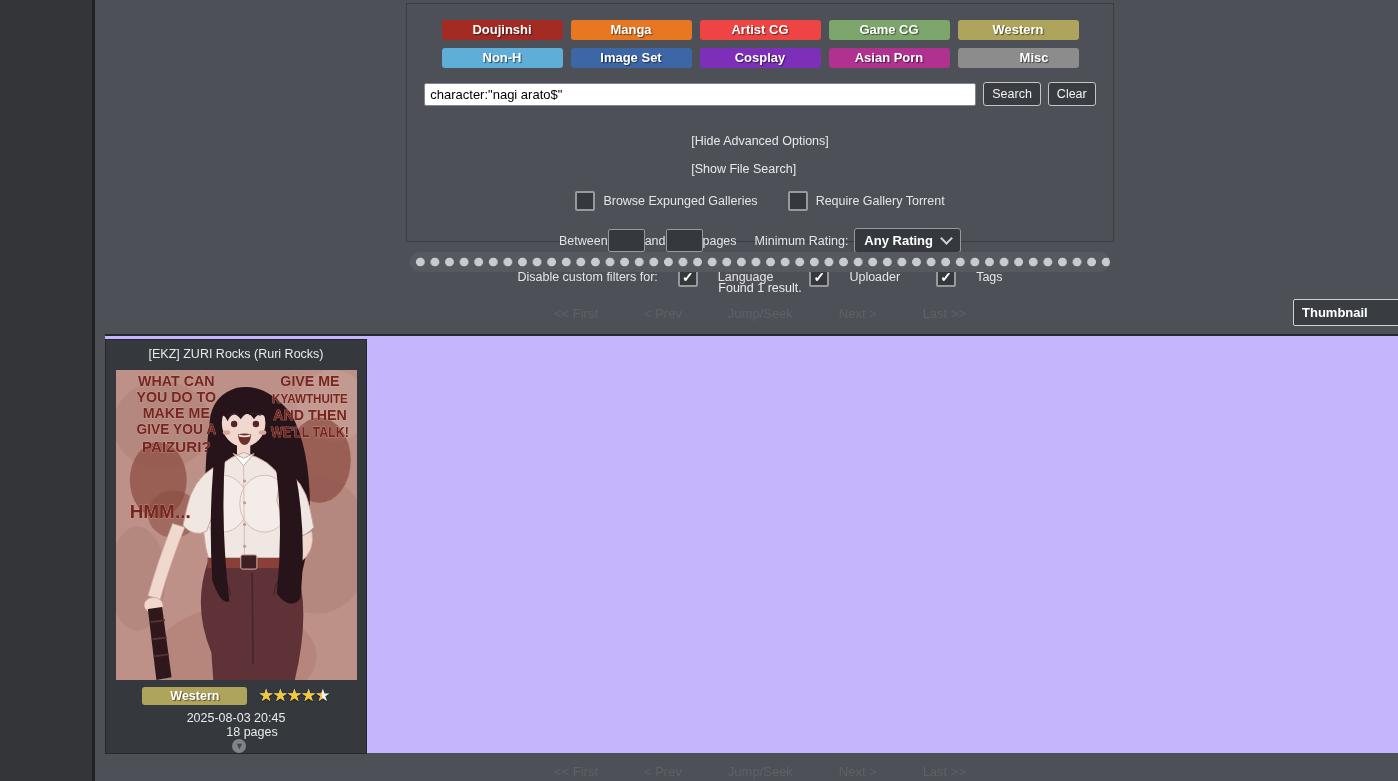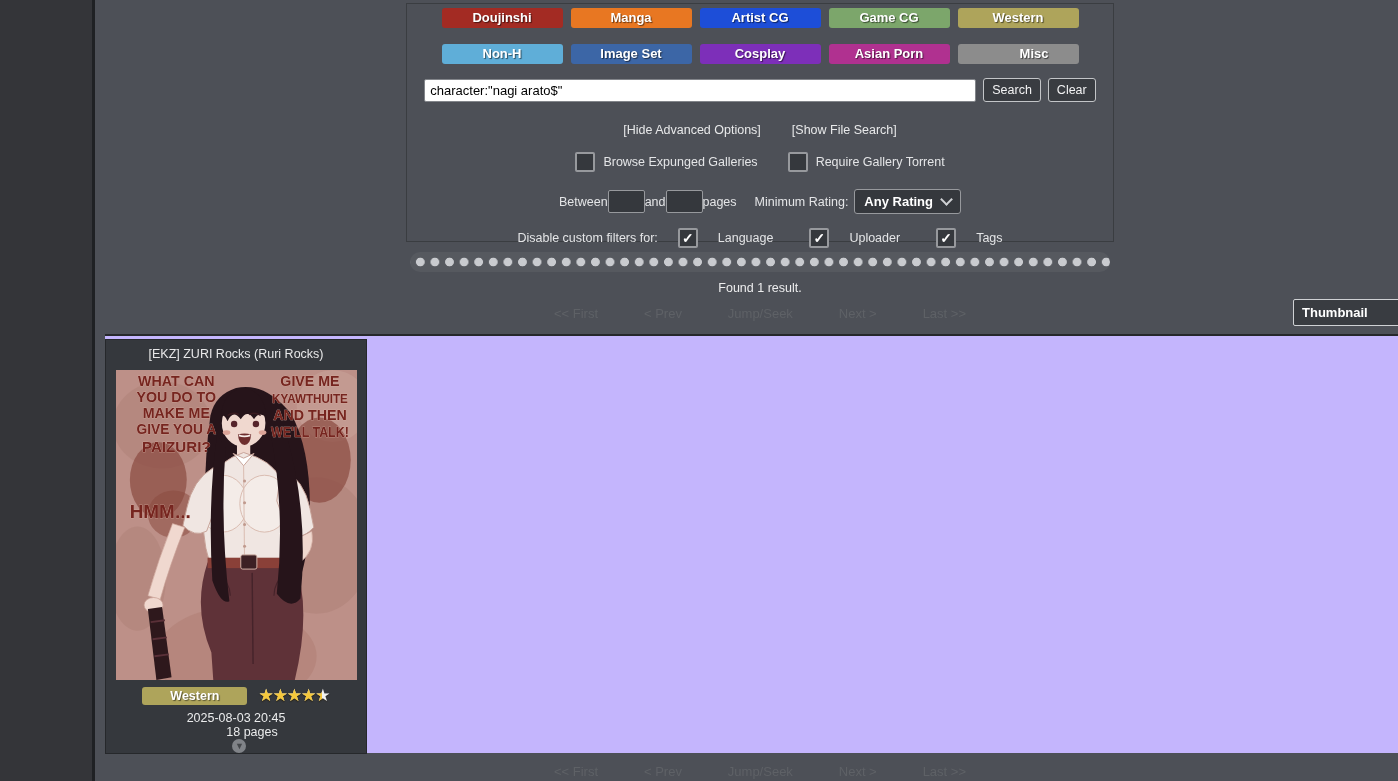--- a/index.html
+++ b/index.html
@@ -13,36 +13,36 @@
 
   
   .left-strip{position:absolute;left:0;top:0;width:92px;height:781px;background:#343539;border-right:3px solid #1f2124;}
 
   
   .search-panel{
     position:absolute;left:406px;top:3px;width:708px;height:239px;
     border:1px solid #3a3d41;box-sizing:border-box;
     display:flex;flex-direction:column;align-items:center;
   }
-  .cat-grid{margin-top:4px;display:grid;grid-template-columns:repeat(5,121px);gap:16px 8px;}
+  .cat-grid{margin-top:16px;display:grid;grid-template-columns:repeat(5,121px);gap:8px 8px;}
   .cat-btn{
     height:20px;border-radius:3px;color:#fff;font-weight:bold;font-size:13px;
     text-align:center;line-height:20px;cursor:pointer;
     text-shadow:1px 1px 1px rgba(0,0,0,.55);
   }
   .search-row{margin-top:14px;display:flex;align-items:center;}
   .search-input{
     width:552px;height:23px;box-sizing:border-box;border:1px solid #82858a;background:#ffffff;
     color:#000;font-size:13px;padding:0 5px;font-family:"Liberation Sans",sans-serif;border-radius:2px;
   }
   .btn{
     height:24px;margin-left:7px;background:#393c41;border:1px solid #c3c5c8;border-radius:3px;
     color:#f2f2f3;font-size:12.5px;padding:0 8px;font-family:"Liberation Sans",sans-serif;cursor:pointer;
   }
-  .links-row{margin-top:21px;display:flex;gap:31px;color:#e8e9ea;font-size:12.5px;}
+  .links-row{margin-top:28px;display:flex;gap:14px;color:#e8e9ea;font-size:12.5px;flex-direction:column;}
   .adv-link{cursor:pointer;}
 
   .adv-row{display:flex;align-items:center;color:#e4e5e7;font-size:12.5px;}
   .row-expunged{margin-top:15px;gap:8px;}
   .group-gap{margin-left:22px;}
   .checkbox{
     width:20px;height:20px;box-sizing:border-box;background:#35383d;border:2px solid #97999d;border-radius:2px;
     display:flex;align-items:center;justify-content:center;color:#fff;font-size:14px;font-weight:bold;cursor:pointer;
   }
   .checkbox.checked::after{content:"\2713";}
@@ -119,21 +119,21 @@
 <body>
 
 <div class="screen">
 
   <div class="left-strip"></div>
 
   <div class="search-panel">
     <div class="cat-grid">
       <div class="cat-btn" style="background-color: rgb(163, 43, 35);">Doujinshi</div>
       <div class="cat-btn" style="background-color: rgb(232, 119, 34);">Manga</div>
-      <div class="cat-btn" style="background-color: #1d4ed8;">Artist CG</div>
+      <div class="cat-btn" style="background-color: #ef4444;">Artist CG</div>
       <div class="cat-btn" style="background-color: rgb(124, 166, 107);">Game CG</div>
       <div class="cat-btn" style="background-color: rgb(174, 164, 91);">Western</div>
       <div class="cat-btn" style="background-color: rgb(95, 174, 216);">Non-H</div>
       <div class="cat-btn" style="background-color: rgb(60, 102, 166);">Image Set</div>
       <div class="cat-btn" style="background-color: rgb(125, 47, 185);">Cosplay</div>
       <div class="cat-btn" style="background-color: rgb(176, 49, 144);">Asian Porn</div>
       <div class="cat-btn" style="background-color: rgb(140, 140, 140); padding-left: 32px;">Misc</div>
     </div>
 
     <div class="search-row">

